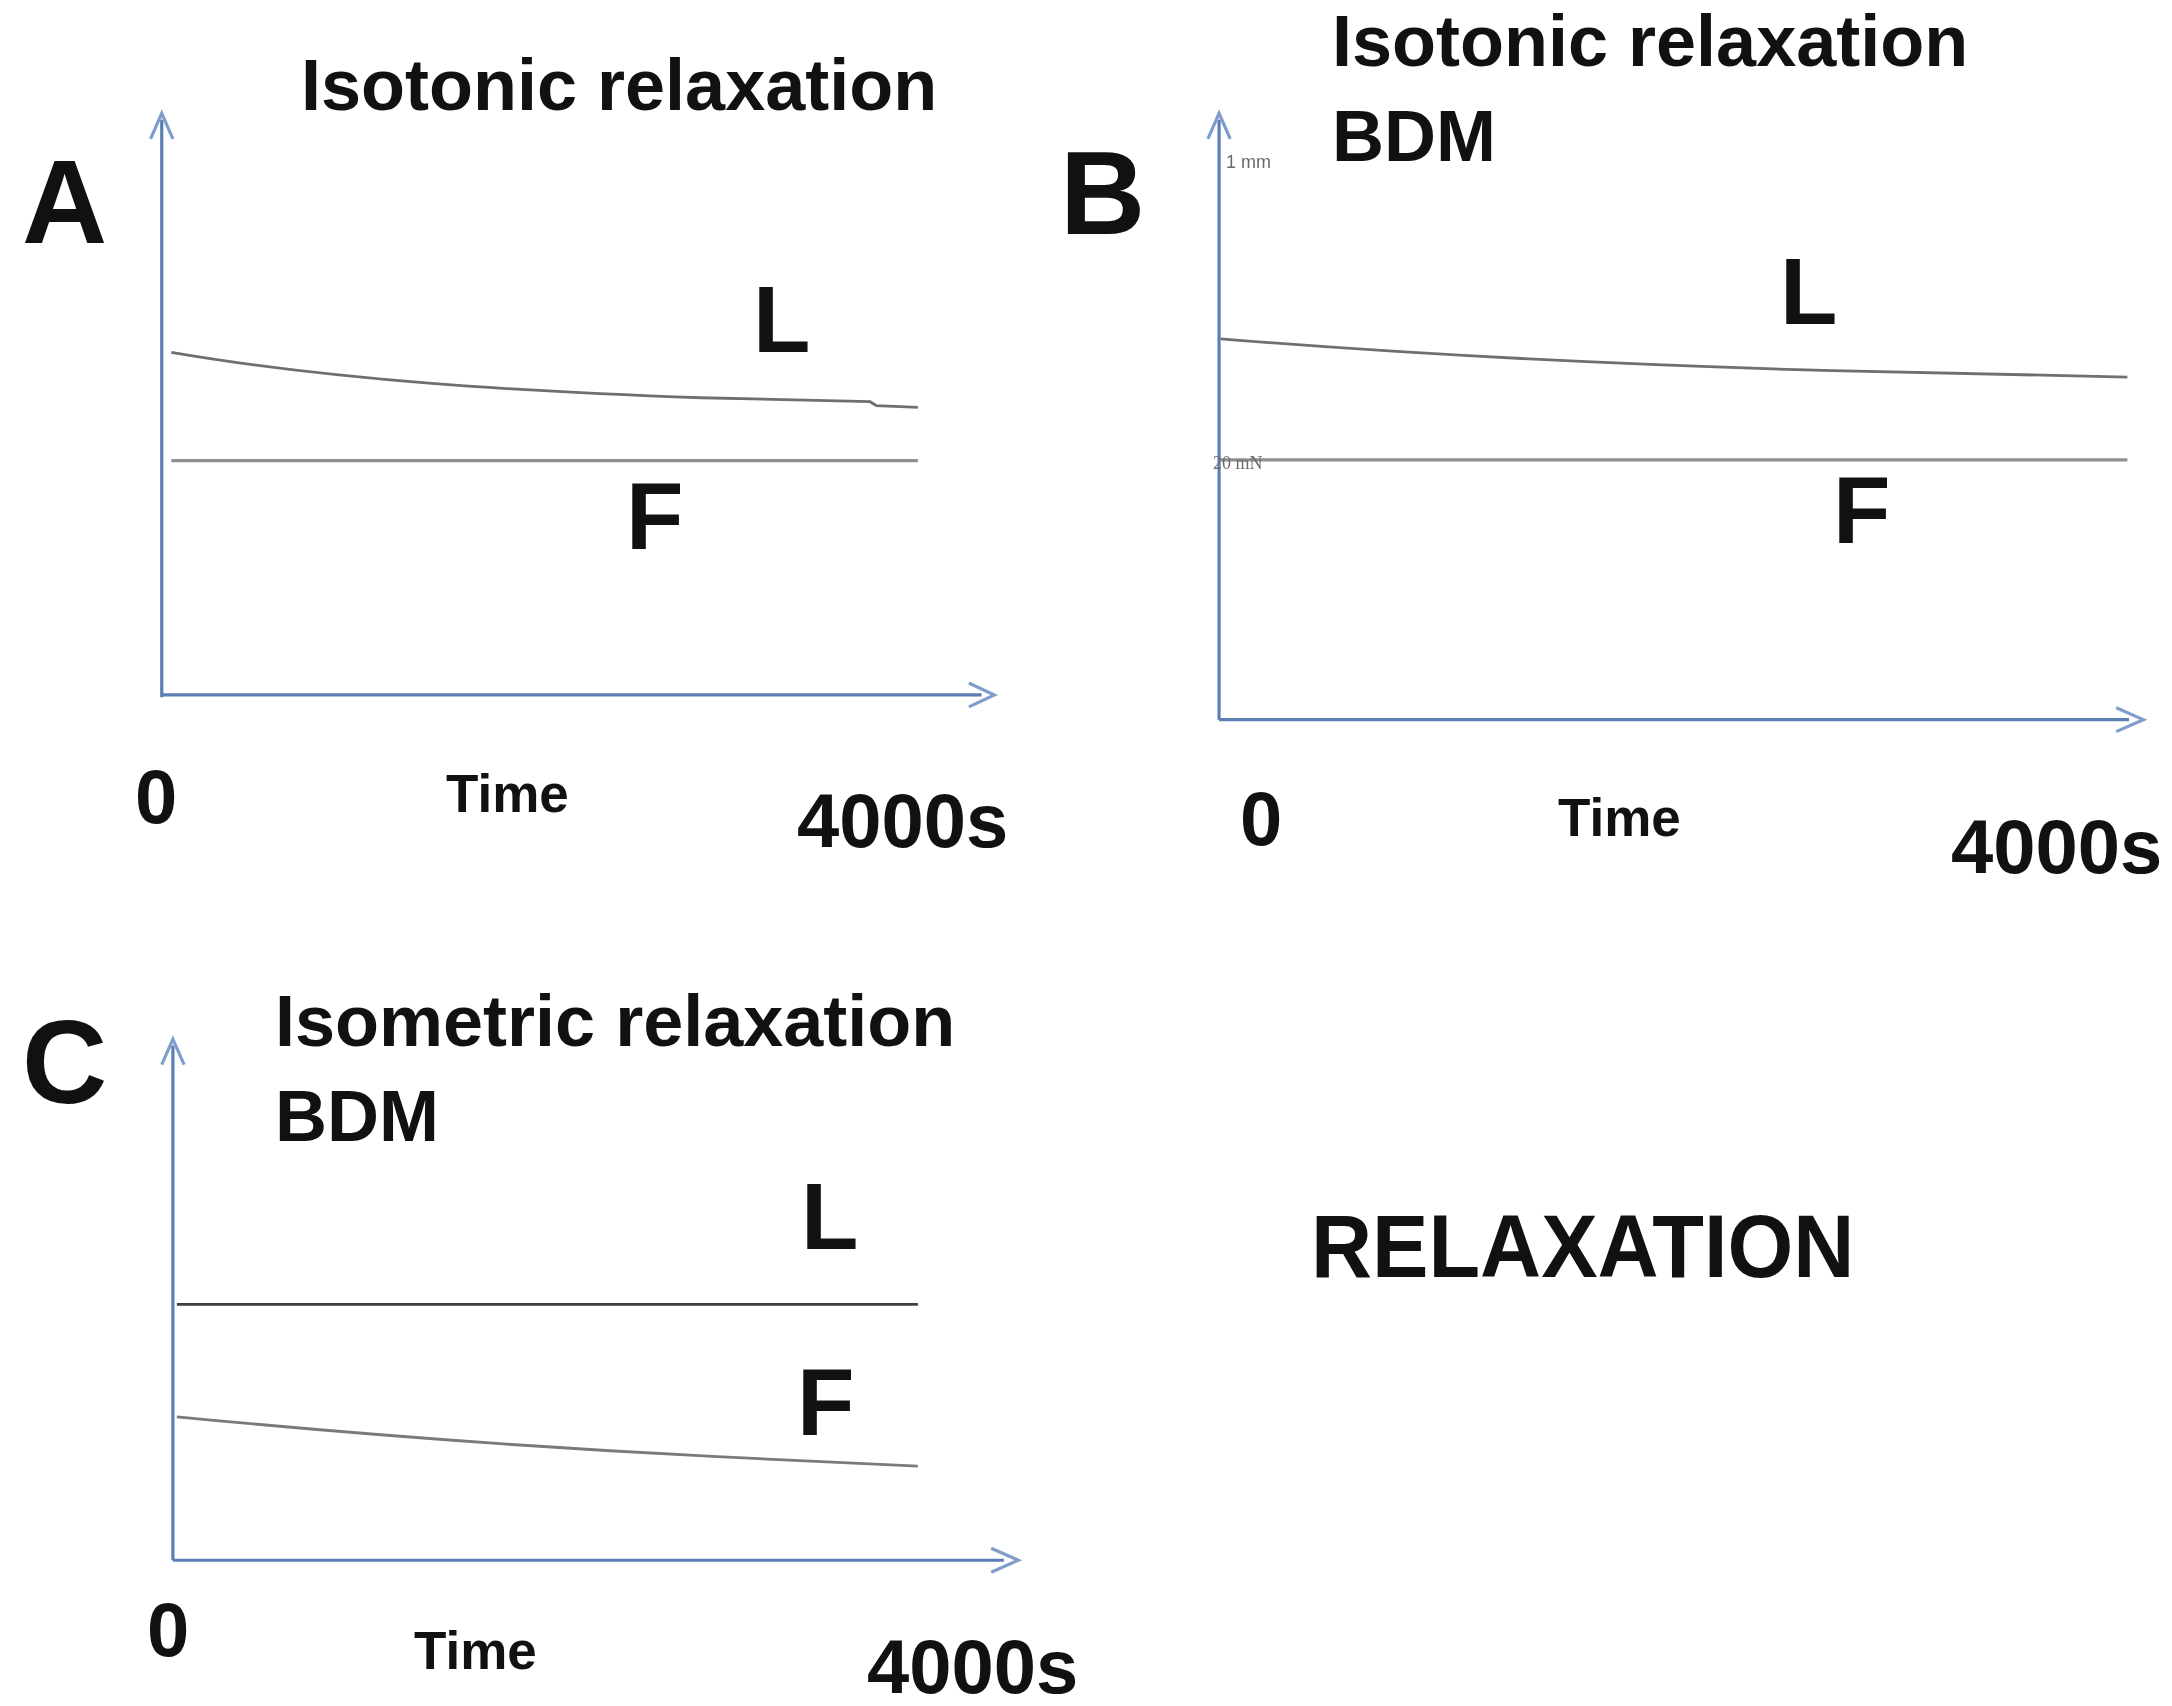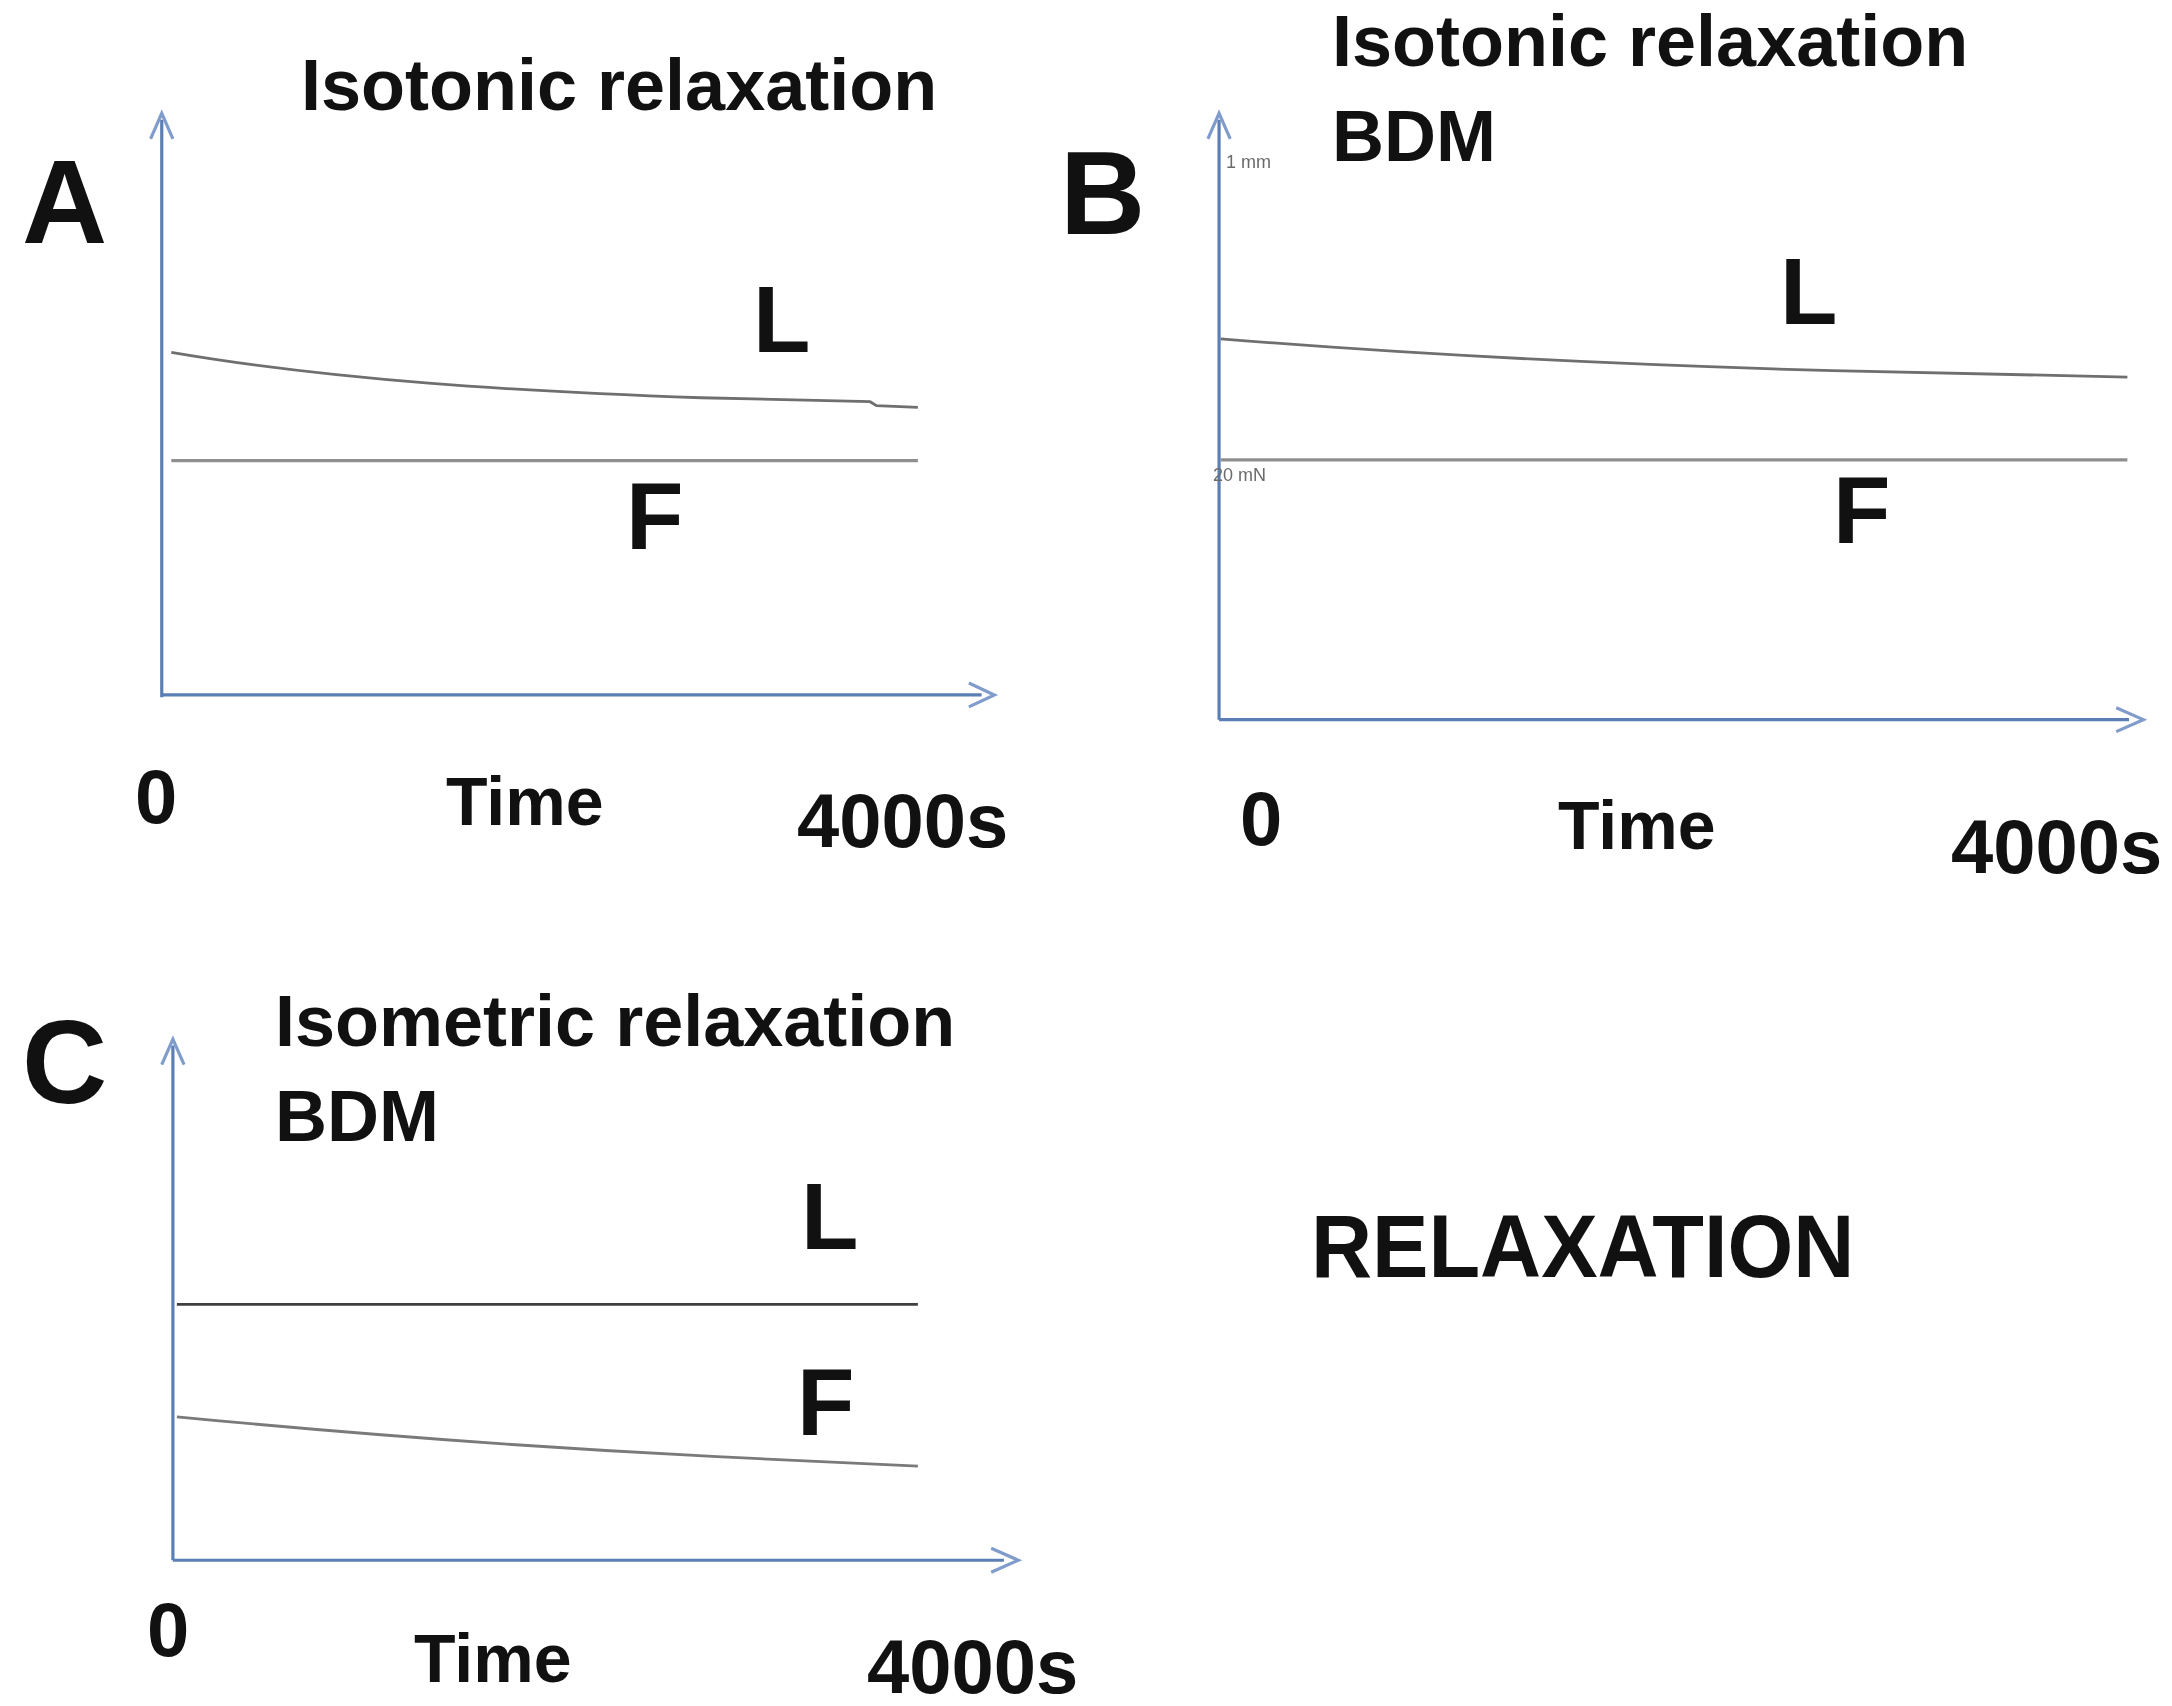--- a/index.html
+++ b/index.html
@@ -9,21 +9,21 @@
     background:#ffffff;
     font-family:"Liberation Sans", sans-serif;
     color:#111;
     overflow:hidden;
   }
   .abs{position:absolute;white-space:nowrap;}
   .panel-letter{font-size:118px;font-weight:bold;line-height:1;}
   .panel-title{font-size:72px;font-weight:bold;line-height:1.32;}
   .trace-label{font-size:94px;font-weight:bold;line-height:1;}
   .tick-label{font-size:76px;font-weight:bold;line-height:1;}
-  .axis-label{font-size:68px;font-weight:bold;line-height:1;}
+  .axis-label{font-size:53px;font-weight:bold;line-height:1;}
   .scale-label{font-size:18px;font-weight:normal;color:#6b6b6b;line-height:1;}
   .relaxation{font-size:89px;font-weight:bold;line-height:1;transform:scaleX(0.95);transform-origin:left center;}
   svg{position:absolute;left:0;top:0;}
 </style>
 </head>
 <body>
 
 <div id="figure">
 
   <svg width="2172" height="1707" viewBox="0 0 2726 2142">
@@ -65,21 +65,21 @@
   <div class="abs tick-label" style="left:135px;top:759px;">0</div>
   <div class="abs axis-label" style="left:446px;top:767px;">Time</div>
   <div class="abs tick-label" style="left:797px;top:783px;">4000s</div>
 
   <div class="abs panel-letter" style="left:1060px;top:134px;">B</div>
   <div class="abs panel-title" style="left:1332px;top:-6.4px;">
     <div>Isotonic relaxation</div>
     <div>BDM</div>
   </div>
   <div class="abs scale-label" style="left:1226px;top:153px;">1 mm</div>
-  <div class="abs scale-label" style="left:1213px;top:466px;">20 mN</div>
+  <div class="abs scale-label" style="left:1213px;top:454px;font-family:Liberation Serif, serif;">20 mN</div>
   <div class="abs trace-label" style="left:1780px;top:245px;">L</div>
   <div class="abs trace-label" style="left:1833px;top:464px;">F</div>
   <div class="abs tick-label" style="left:1240px;top:781px;">0</div>
   <div class="abs axis-label" style="left:1558px;top:791px;">Time</div>
   <div class="abs tick-label" style="left:1951px;top:809px;">4000s</div>
 
   <div class="abs panel-letter" style="left:22px;top:1003px;">C</div>
   <div class="abs panel-title" style="left:275px;top:974px;">
     <div>Isometric relaxation</div>
     <div>BDM</div>

